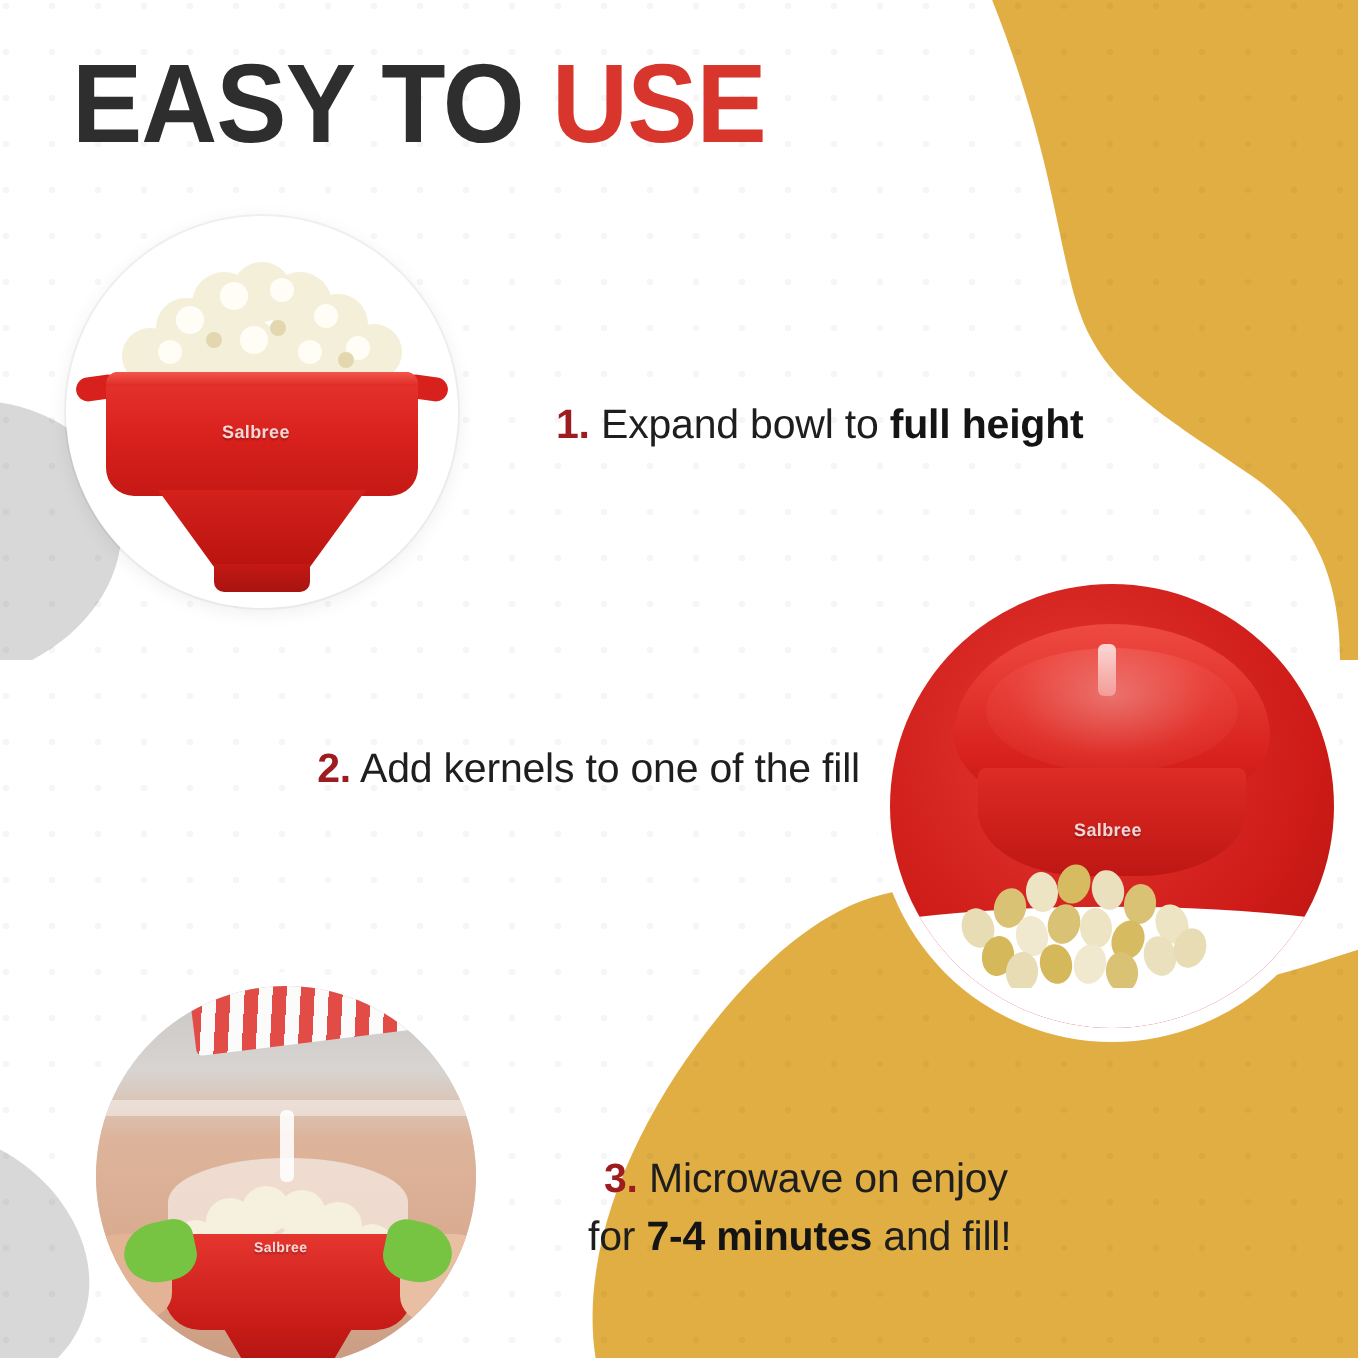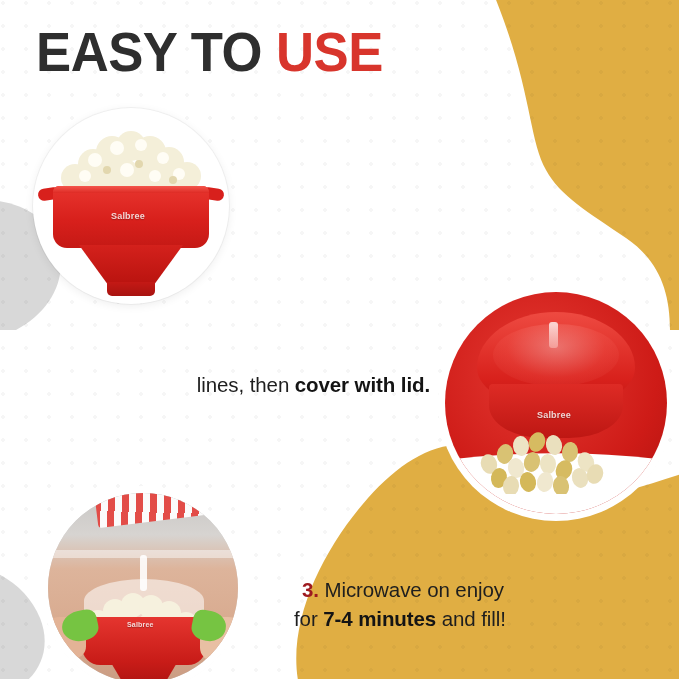--- a/index.html
+++ b/index.html
@@ -367,25 +367,30 @@
       <div class="p3-bowl"></div>
       <div class="p3-cone"></div>
       <div class="p3-hand-l"></div>
       <div class="p3-hand-r"></div>
       <div class="p3-mitt-l"></div>
       <div class="p3-mitt-r"></div>
       <span class="logo" id="logo-3">Salbree</span>
     </div>
   </div>
 
+  <div class="step" id="step-1">
+    <span class="num">1.</span>
+    <span>Expand bowl to</span>
+    <span class="bold">full height</span>
+  </div>
 
   <div class="step" id="step-2">
     <div>
-      <span>lines, then</span>
-      <span class="bold">cover with lid.</span>
+      <span class="num">2.</span>
+      <span>Add kernels to one of the fill</span>
     </div>
   </div>
 
   <div class="step" id="step-3">
     <div>
       <span class="num">3.</span>
       <span>Microwave on enjoy</span>
     </div>
     <div class="l2">
       <span>for</span>

